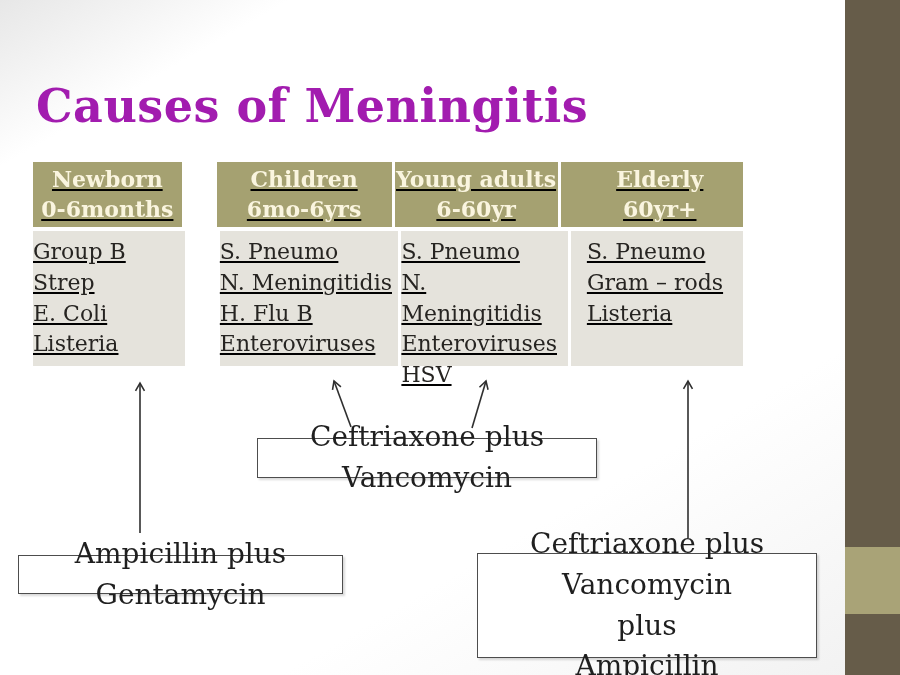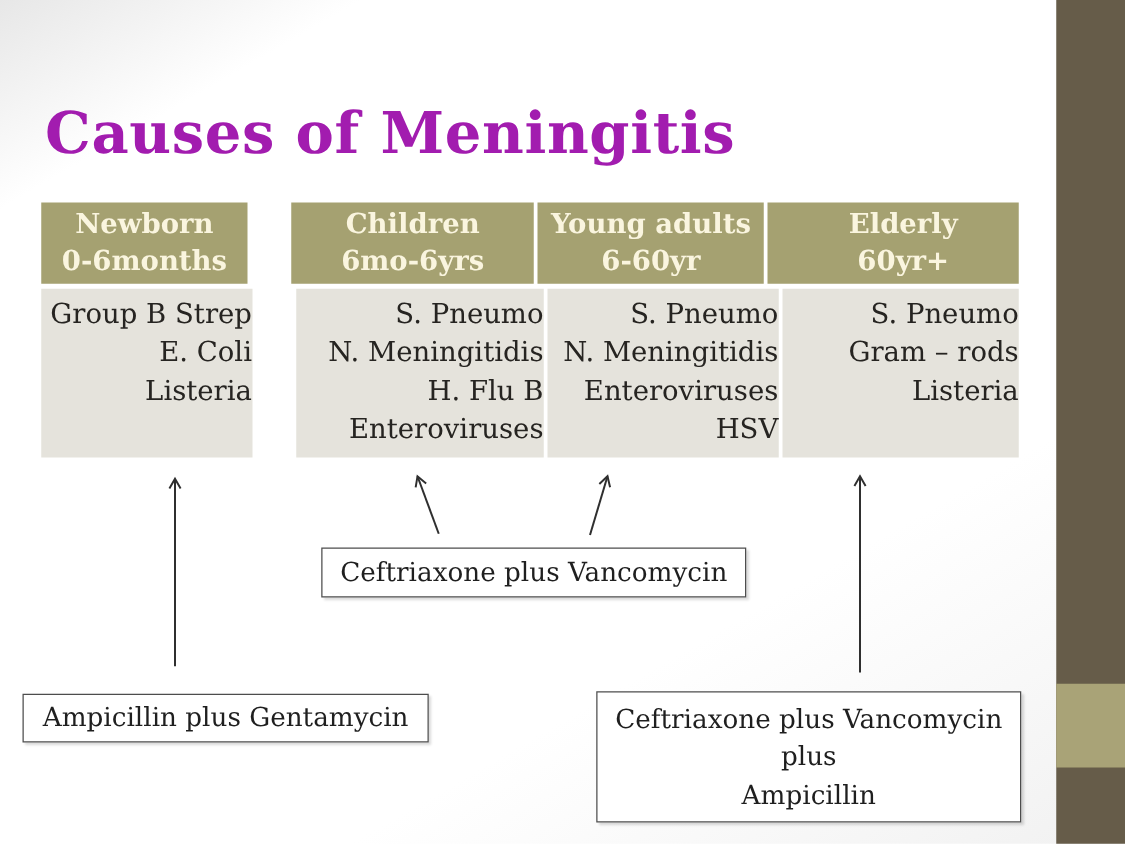--- a/index.html
+++ b/index.html
@@ -6,41 +6,41 @@
   body{
     width:900px;height:675px;position:relative;overflow:hidden;
     font-family:"DejaVu Serif","Liberation Serif",serif;
     background:linear-gradient(150deg,#e7e7e7 0%,#ffffff 14%,#ffffff 70%,#f1f1f1 100%);
   }
   .slide-title{
     position:absolute;left:36px;top:48px;
     font-size:46px;color:#a21caf;letter-spacing:0.5px;white-space:nowrap;
   }
   .causes-table{
-    position:absolute;left:33px;top:162px;width:782px;
-    display:flex;flex-direction:column;row-gap:4px;
+    position:absolute;left:33px;top:162px;width:710px;
+    display:flex;flex-direction:column;row-gap:4px;text-decoration:underline;
   }
   .table-row{display:flex;column-gap:3px;}
   .hdr-cell{
     background:#a5a171;color:#faf5df;font-weight:bold;
     font-size:22px;line-height:1.33;text-align:center;
     display:flex;flex-direction:column;justify-content:center;
     height:65px;white-space:pre-line;
   }
   .body-cell{
     background:#e5e3dc;color:#262421;
-    font-size:22px;line-height:1.4;text-align:right;
+    font-size:22px;line-height:1.4;text-align:left;
     height:135px;padding-top:6px;box-sizing:border-box;white-space:pre-line;
   }
   .c0{width:176px;} .c1{width:207px;margin-left:32px;} .c2{width:193px;} .c3{width:197px;padding-left:16px;}
   .arrows-overlay{position:absolute;left:0;top:0;width:900px;height:675px;pointer-events:none;}
   .treatment-box{
     position:absolute;background:#ffffff;border:1.5px solid #4d4d4d;
     box-shadow:2px 2px 2px rgba(0,0,0,0.15);
-    color:#1f1f1f;font-size:21px;text-align:center;
+    color:#1f1f1f;font-size:28px;text-align:center;
     display:flex;flex-direction:column;justify-content:center;
     box-sizing:border-box;white-space:pre-line;line-height:1.45;
   }
   .box-mid{left:257px;top:438px;width:340px;height:40px;}
   .box-left{left:18px;top:555px;width:325px;height:39px;}
   .box-right{left:477px;top:553px;width:340px;height:105px;}
   .accent-bar{position:absolute;left:845px;top:0;width:55px;height:675px;background:#665c49;}
   .accent-square{position:absolute;left:845px;top:547px;width:55px;height:67px;background:#a9a377;}
 </style>
 </head>

